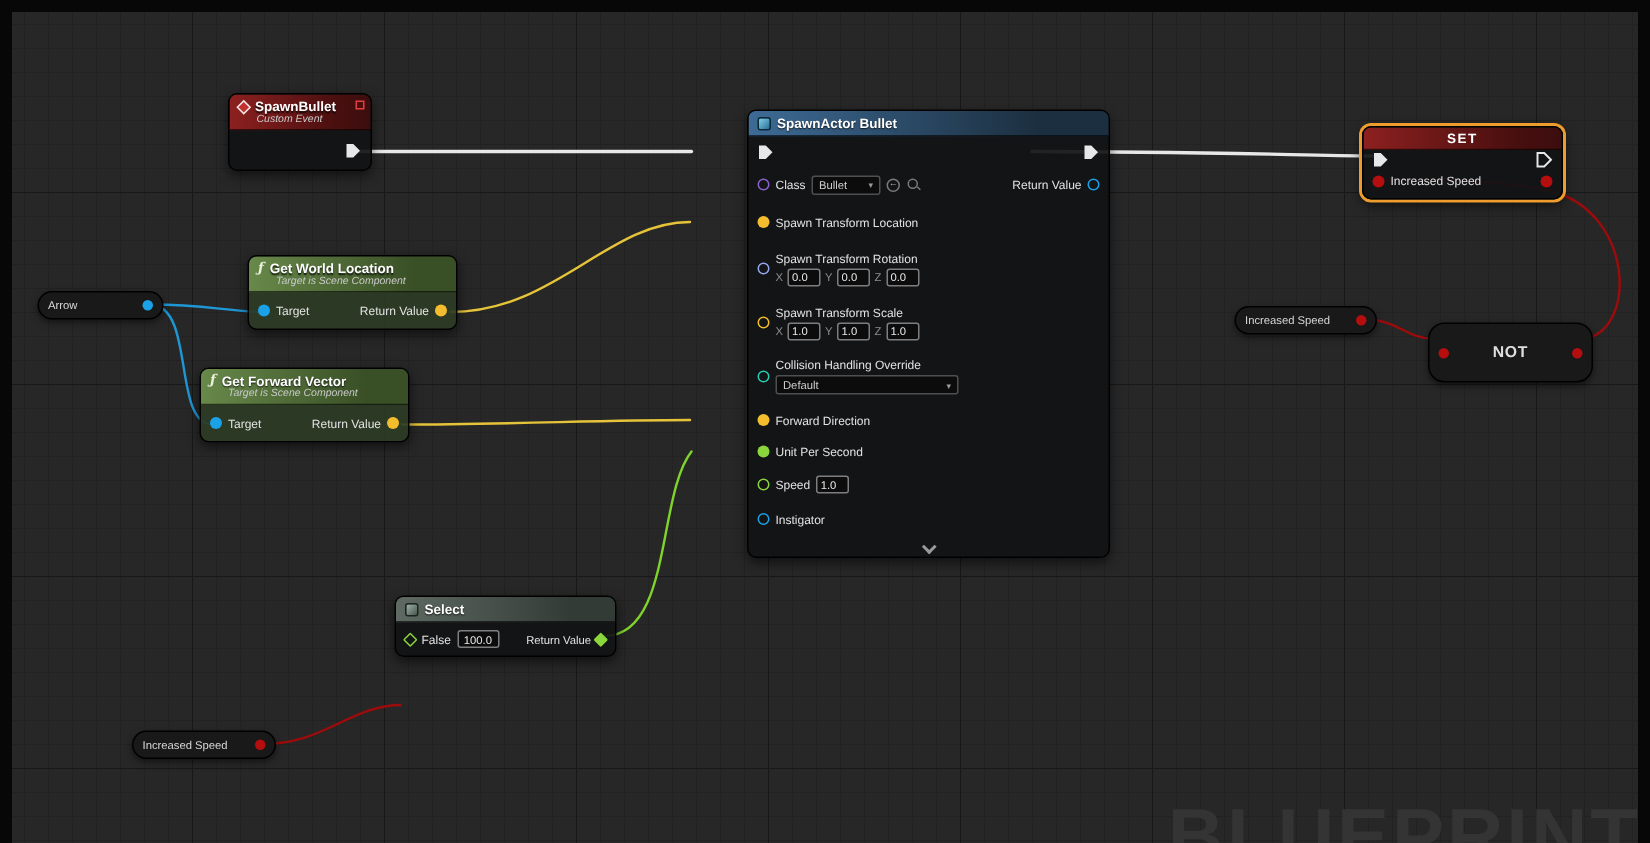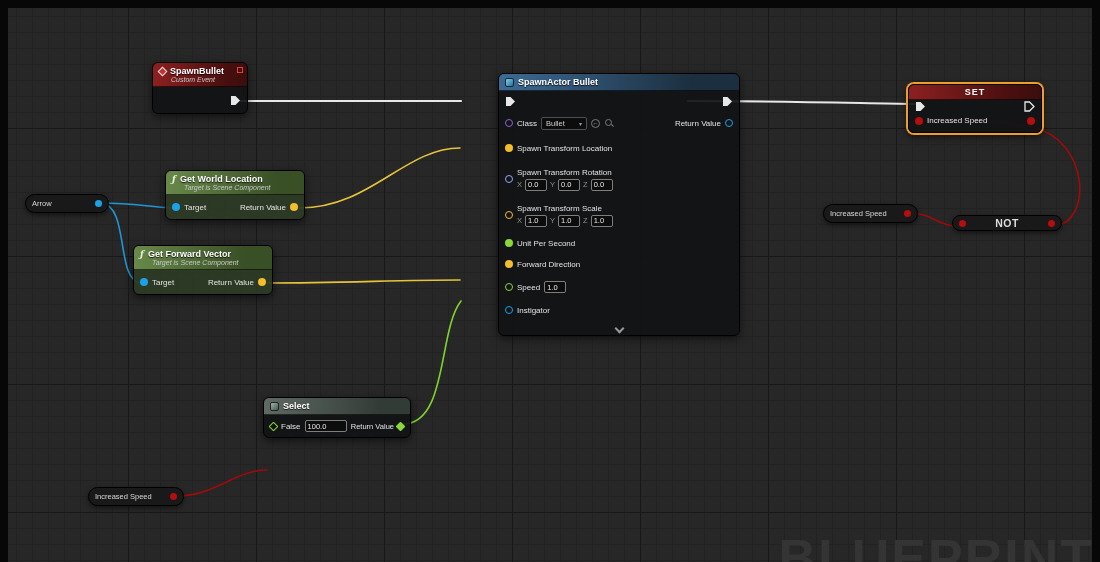--- a/index.html
+++ b/index.html
@@ -174,27 +174,37 @@
         <div class="xyz">
           <span class="axis">X</span>
           <input class="valbox" style="width: 22px;" value="1.0">
           <span class="axis">Y</span>
           <input class="valbox" style="width: 22px;" value="1.0">
           <span class="axis">Z</span>
           <input class="valbox" style="width: 22px;" value="1.0">
         </div>
       </div>
     </div>
+    <div class="row h36">
+      <span class="pin hollow pin-teal"></span>
+      <div class="col">
+        <span class="lbl">Collision Handling Override</span>
+        <span class="dropdown" style="width:122px;margin-top:2px;">
+          <span>Default</span>
+          <span class="chev">▾</span>
+        </span>
+      </div>
+    </div>
+    <div class="row h22">
+      <span class="pin pin-gold"></span>
+      <span class="lbl">Forward Direction</span>
+    </div>
     <div class="row h20">
       <span class="pin pin-green"></span>
       <span class="lbl">Unit Per Second</span>
-    </div>
-    <div class="row h22">
-      <span class="pin pin-gold"></span>
-      <span class="lbl">Forward Direction</span>
     </div>
     <div class="row h24">
       <span class="pin hollow pin-green"></span>
       <span class="lbl">Speed</span>
       <input class="valbox" style="width: 22px;" value="1.0">
     </div>
     <div class="row h22">
       <span class="pin hollow pin-blue"></span>
       <span class="lbl">Instigator</span>
     </div>
@@ -252,21 +262,21 @@
     <div class="hdr hdr-gray">
       <div class="hdr-line">
         <span class="selico"></span>
         <span class="ttl">Select</span>
       </div>
     </div>
     <div class="row h22 split">
       <div class="row" style="padding:0;gap:4px;">
         <span class="diamond hollow pin-green"></span>
         <span class="lbl">False</span>
-        <input class="valbox" style="width: 42px;" value="100.0">
+        <input class="valbox" style="width: 28px; text-align: center;" value="100.0">
       </div>
       <div class="row" style="padding:0;gap:3px;">
         <span class="lbl" style="font-size:7.5px;">Return Value</span>
         <span class="diamond pin-green"></span>
       </div>
     </div>
   </div>
 
   <div class="pill" style="left:88px;top:487px;width:96px;height:19px;">
     <span class="lbl" style="flex:1;">Increased Speed</span>
@@ -294,21 +304,21 @@
       </div>
       <span class="pin pin-red"></span>
     </div>
   </div>
 
   <div class="pill" style="left:823px;top:204px;width:95px;height:19px;">
     <span class="lbl" style="flex:1;">Increased Speed</span>
     <span class="pin sm pin-red"></span>
   </div>
 
-  <div class="pill" style="left:952px;top:215px;width:110px;height:16px;border-radius:11px;">
+  <div class="pill" style="left:952px;top:215px;width:110px;height:40px;border-radius:11px;">
     <span class="pin sm pin-red"></span>
     <span class="not-ttl">NOT</span>
     <span class="pin sm pin-red"></span>
   </div>
 
   <div class="edge top"></div>
   <div class="edge left"></div>
   <div class="edge right"></div>
 </div>
 

